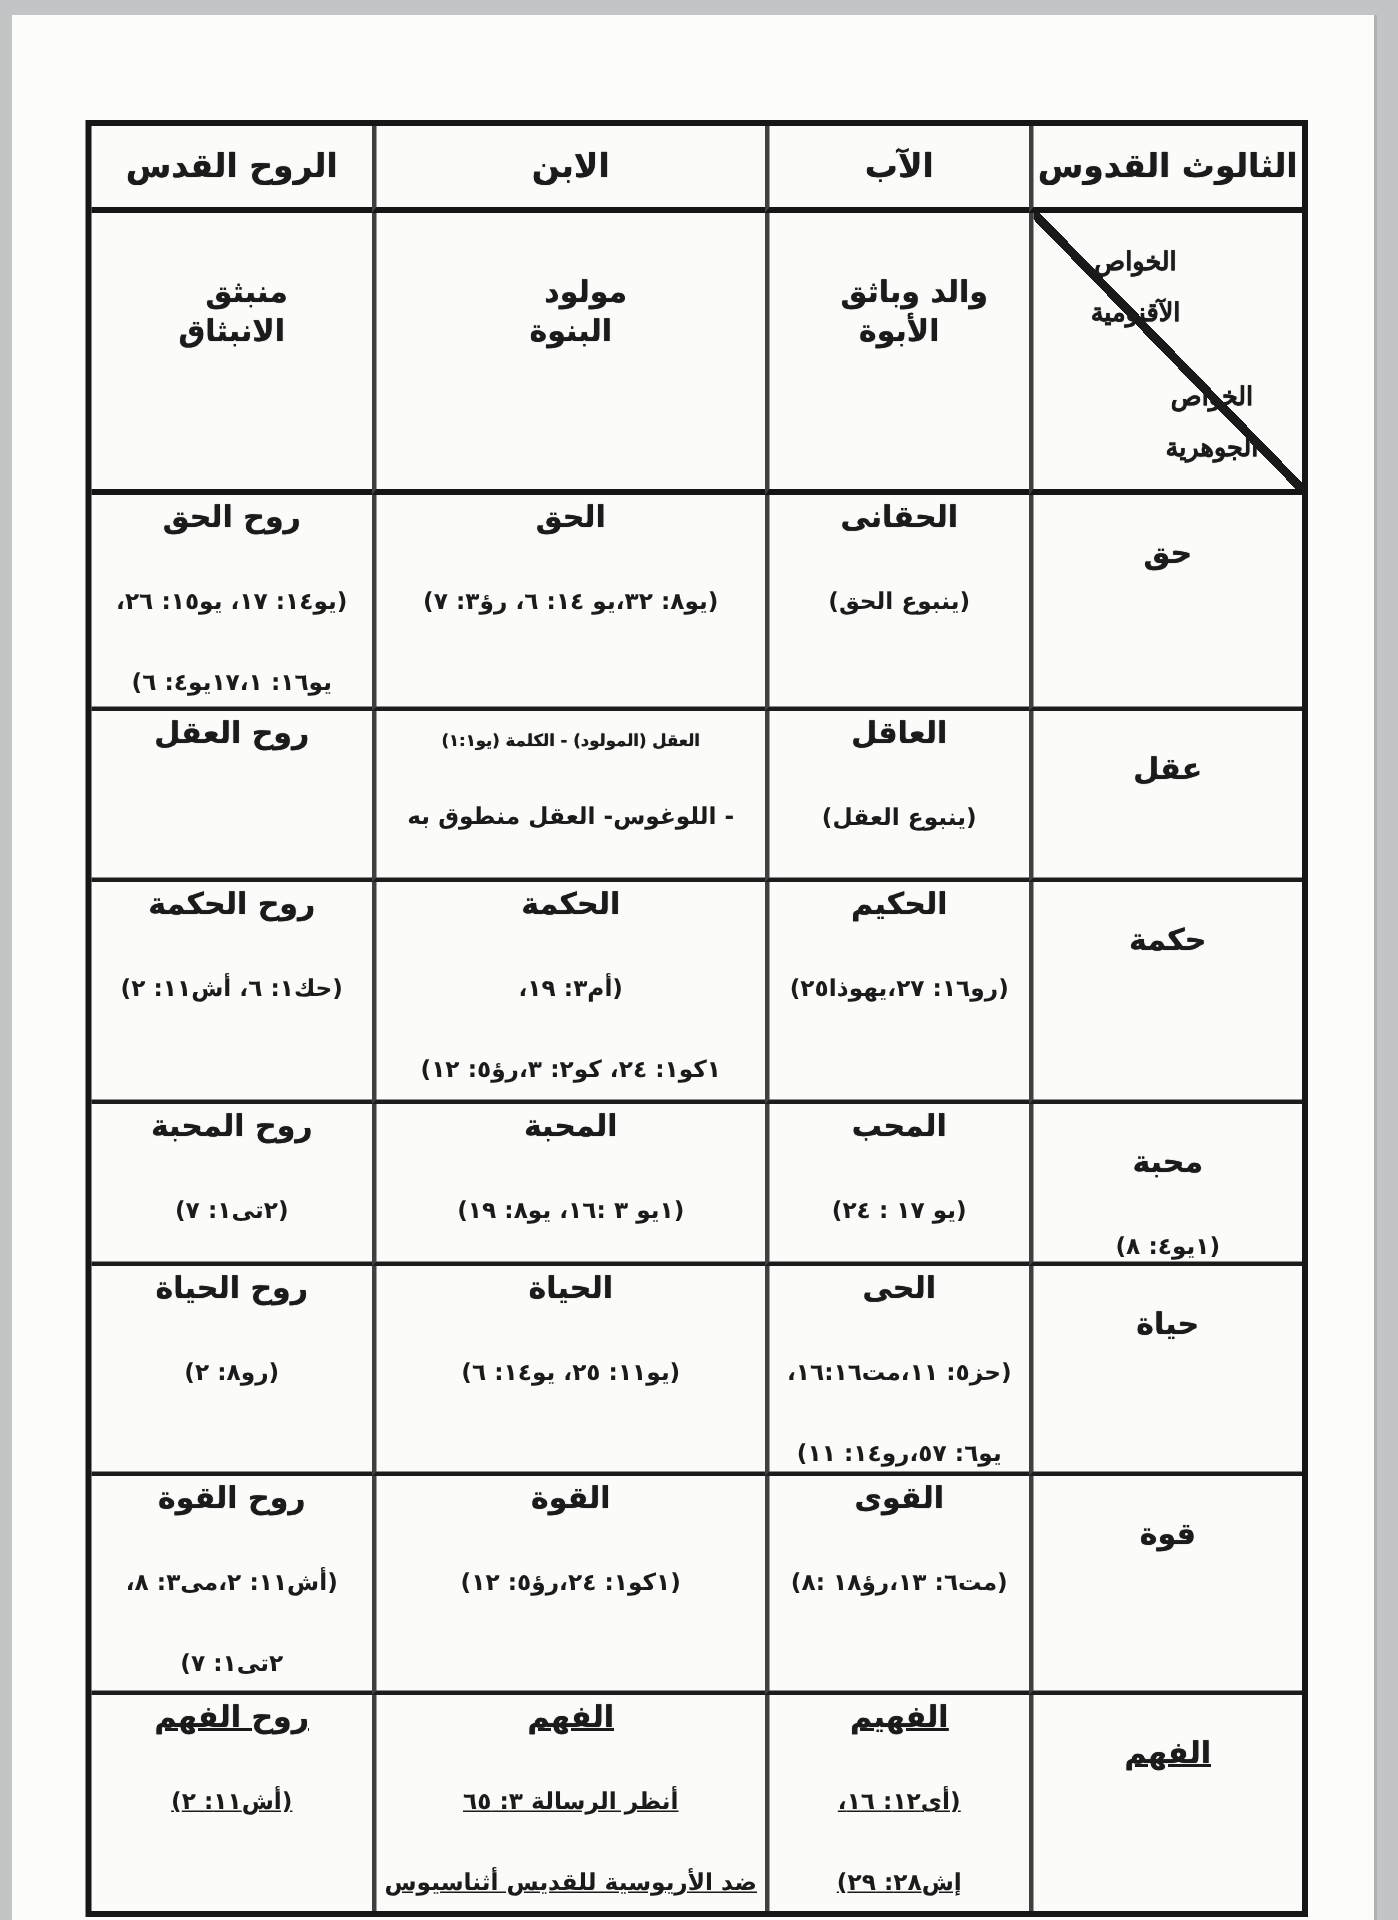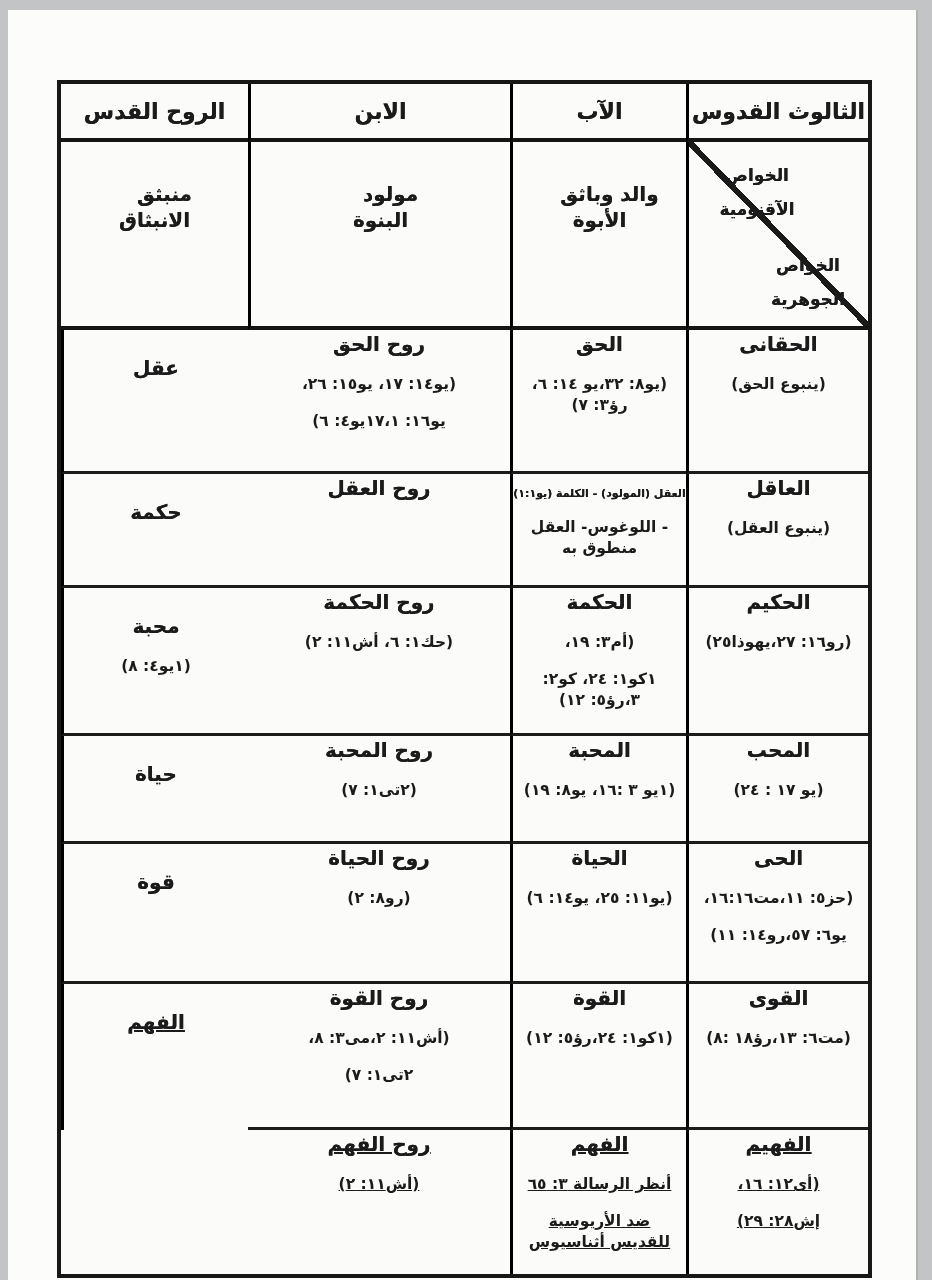--- a/index.html
+++ b/index.html
@@ -21,44 +21,45 @@
     box-sizing:border-box;
     border:4px solid #171717;
     display:grid;
     direction:rtl;
     grid-template-columns:182px 176px 262px 1fr;
     grid-template-rows:58px 188px 144px 114px 148px 108px 140px 146px 1fr;
     background:#fbfbf9;
     color:#1b1b1b;
   }
   .cell{
-    border-left:3px solid #000000;
+    border-left:3px solid #404040;
     border-bottom:3px solid #1c1c1c;
     display:flex;flex-direction:column;align-items:center;
     text-align:center;
     overflow:hidden;
   }
   .col-spirit{border-left:none;}
   .hrow{border-bottom:4px solid #151515;justify-content:center;}
   .prow{border-bottom:4px solid #151515;}
   .last-row{border-bottom:none;text-decoration:underline;}
   .header-label{font-size:22px;font-weight:700;text-shadow:0 0 .5px #222;}
   .cell-title{font-size:20px;font-weight:700;text-shadow:0 0 .5px #222;line-height:1.4;}
   .cell-title.small{font-size:11px;margin-top:12px;}
-  .cell-ref{margin-top:16px;font-size:15.5px;font-weight:700;line-height:1.35;padding:0 4px;}
+  .cell-ref{margin-top:33px;font-size:15.5px;font-weight:700;line-height:1.35;padding:0 4px;}
   .col-trinity .cell-title{margin-top:24px;}
   .prow .cell-title{margin-top:38px;margin-left:20px;}
   .prow .line2{font-size:20px;font-weight:700;text-shadow:0 0 .5px #222;}
   .corner{
     position:relative;
     background:linear-gradient(to top right,
       transparent calc(50% - 3px),
       #1a1a1a calc(50% - 3px),
       #1a1a1a calc(50% + 3px),
       transparent calc(50% + 3px));
+    font-family:Liberation Serif, serif;
   }
   .corner-label{position:absolute;width:116px;text-align:center;font-size:17px;font-weight:700;line-height:2.0;text-shadow:0 0 .5px #222;}
   .corner-hypo{top:16px;left:10px;}
   .corner-ess{bottom:10px;right:2px;}
 </style>
 </head>
 <body>
 
 <div class="page">
   <div class="grid" id="grid">
@@ -92,20 +93,23 @@
     </div>
     <div class="cell prow col-son">
       <div class="cell-title">مولود</div>
       <div class="line2">البنوة</div>
     </div>
     <div class="cell prow col-spirit">
       <div class="cell-title">منبثق</div>
       <div class="line2">الانبثاق</div>
     </div>
 
+  <div class="cell body col-trinity">
+        <div class="cell-title">حق</div>
+      </div>
       <div class="cell body col-father">
         <div class="cell-title">الحقانى</div>
         <div class="cell-ref">(ينبوع الحق)</div>
       </div>
       <div class="cell body col-son">
         <div class="cell-title">الحق</div>
         <div class="cell-ref">(يو٨: ٣٢،يو ١٤: ٦، رؤ٣: ٧)</div>
       </div>
       <div class="cell body col-spirit">
         <div class="cell-title">روح الحق</div>

